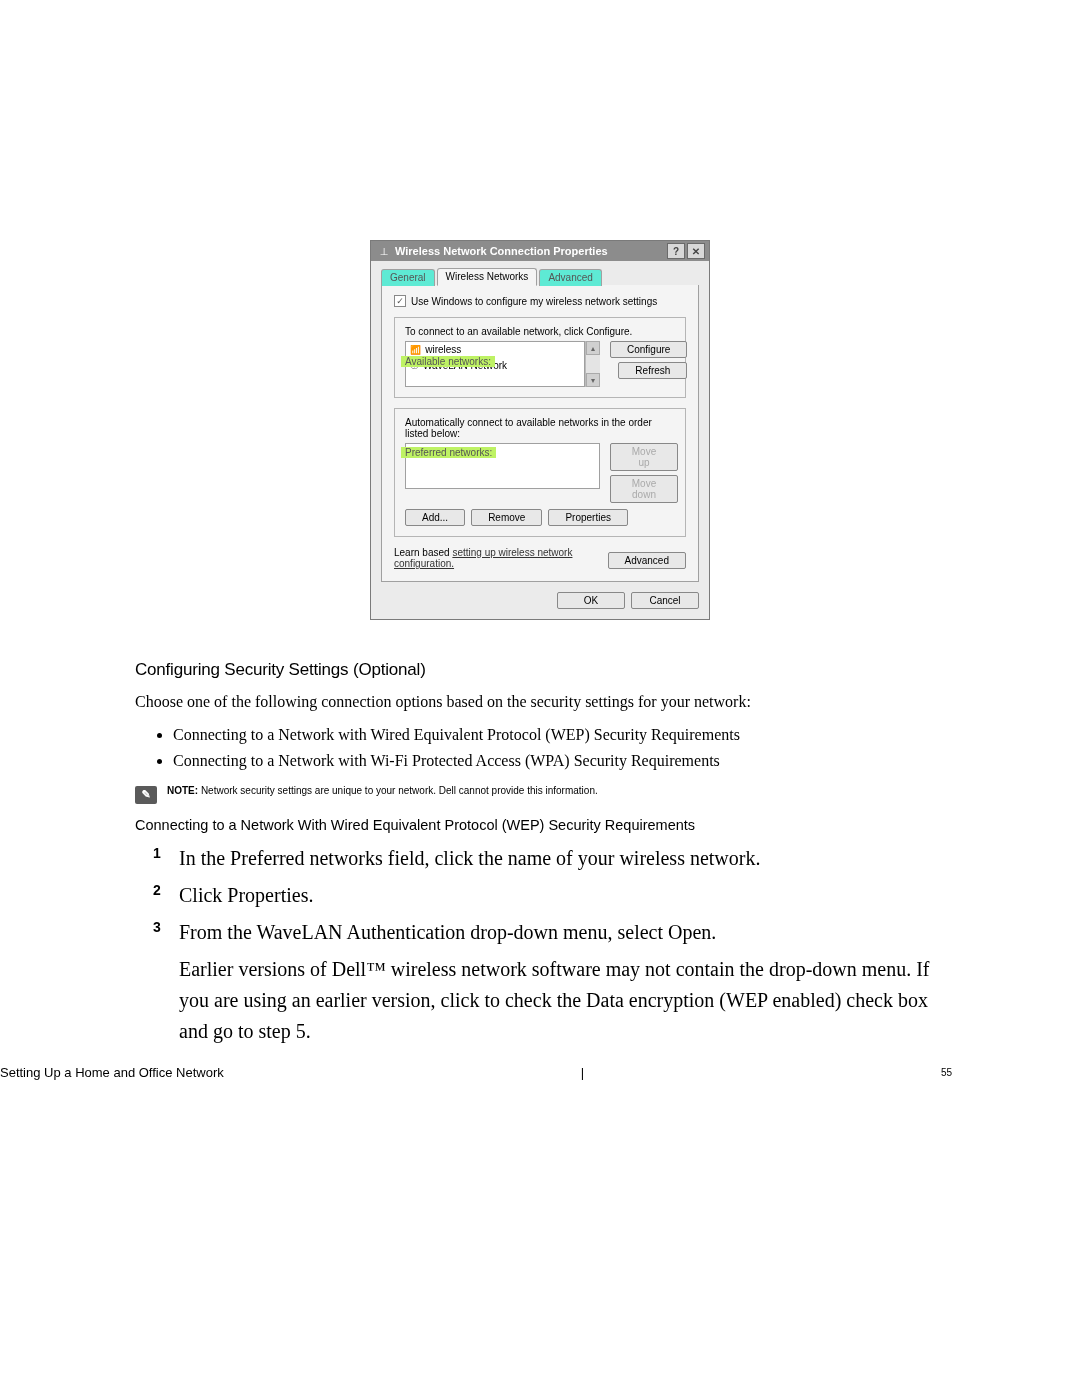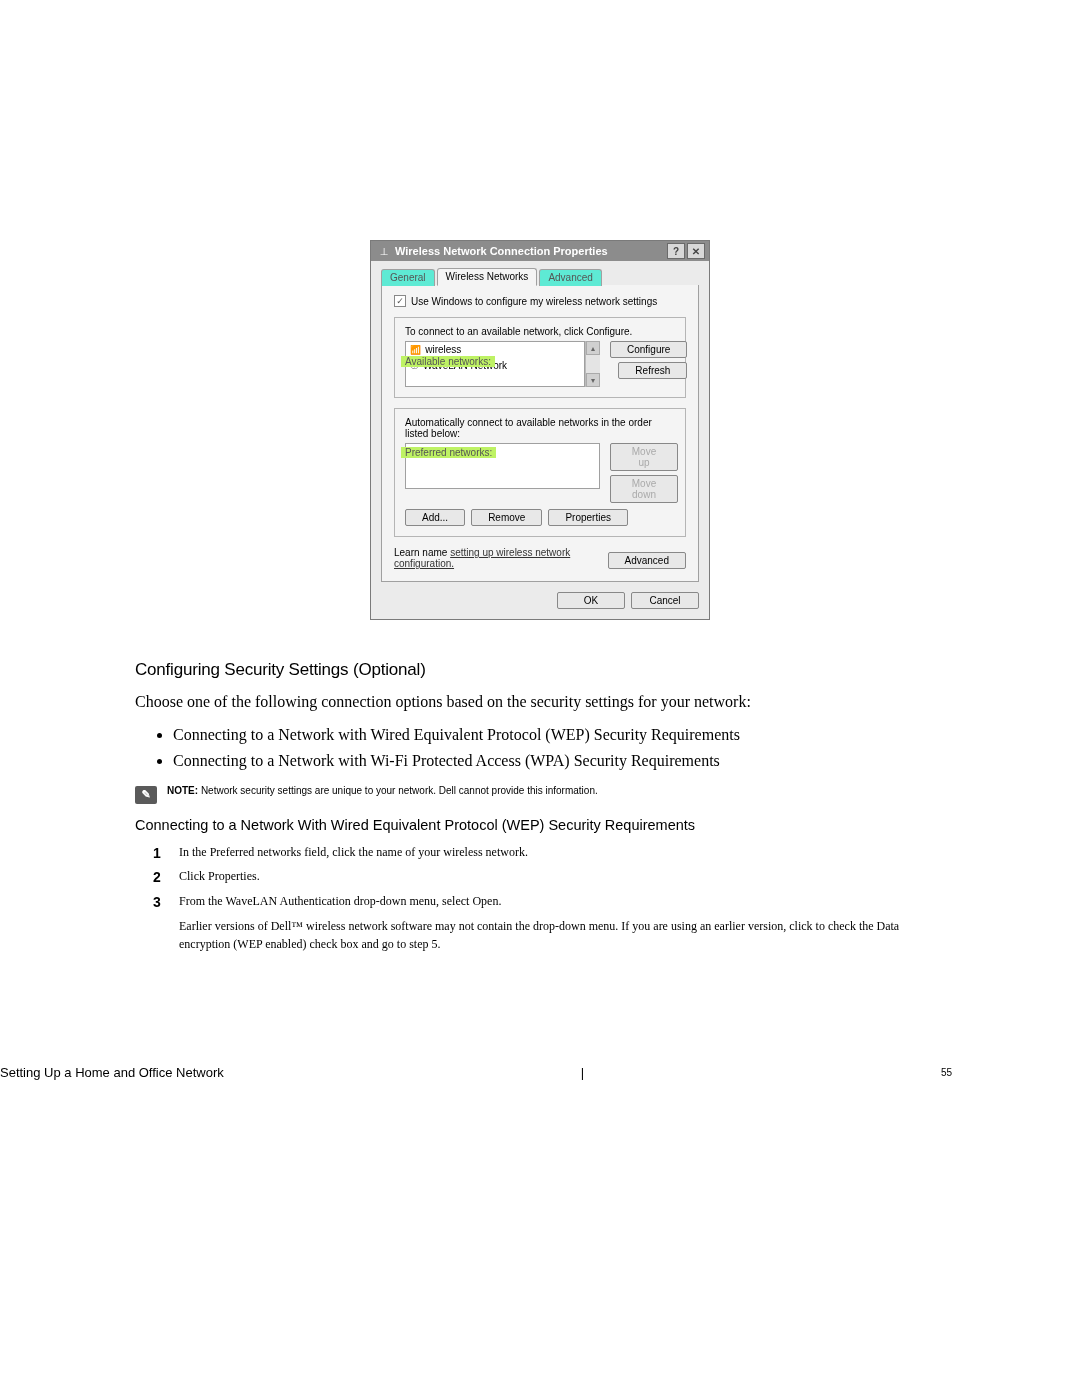--- a/index.html
+++ b/index.html
@@ -175,21 +175,21 @@
     border-radius: 2px;
     position: relative; top: 1px;
   }
   .note-text { font-size: 10px; }
   .note-text strong { font-weight: bold; }
   .sub-h { font-size: 14.5px; margin: 6px 0 10px 0; }
   ol.steps { list-style: none; counter-reset: step; margin-left: 18px; }
   ol.steps > li {
     counter-increment: step;
     font-family: Georgia, 'Times New Roman', serif;
-    font-size: 12px;
+    font-size: 20px;
     line-height: 1.55;
     margin-bottom: 6px;
     position: relative;
     padding-left: 26px;
   }
   ol.steps > li::before {
     content: counter(step);
     position: absolute;
     left: 0;
     font-family: Arial, sans-serif;
@@ -281,21 +281,21 @@
           </div>
           <div class="btnrow">
             <div class="winbtn" style="min-width:56px;">Add...</div>
             <div class="winbtn" style="min-width:56px;">Remove</div>
             <div class="winbtn" style="min-width:56px;">Properties</div>
           </div>
         </div>
 
         <div class="learn-row">
           <div style="max-width:200px;">
-            <span>Learn name </span><span class="linktxt">setting up wireless network configuration.</span>
+            <span>Learn based </span><span class="linktxt">setting up wireless network configuration.</span>
           </div>
           <div class="winbtn">Advanced</div>
         </div>
 
       </div>
 
       <div class="dlg-footer">
         <div class="winbtn">OK</div>
         <div class="winbtn">Cancel</div>
       </div>

